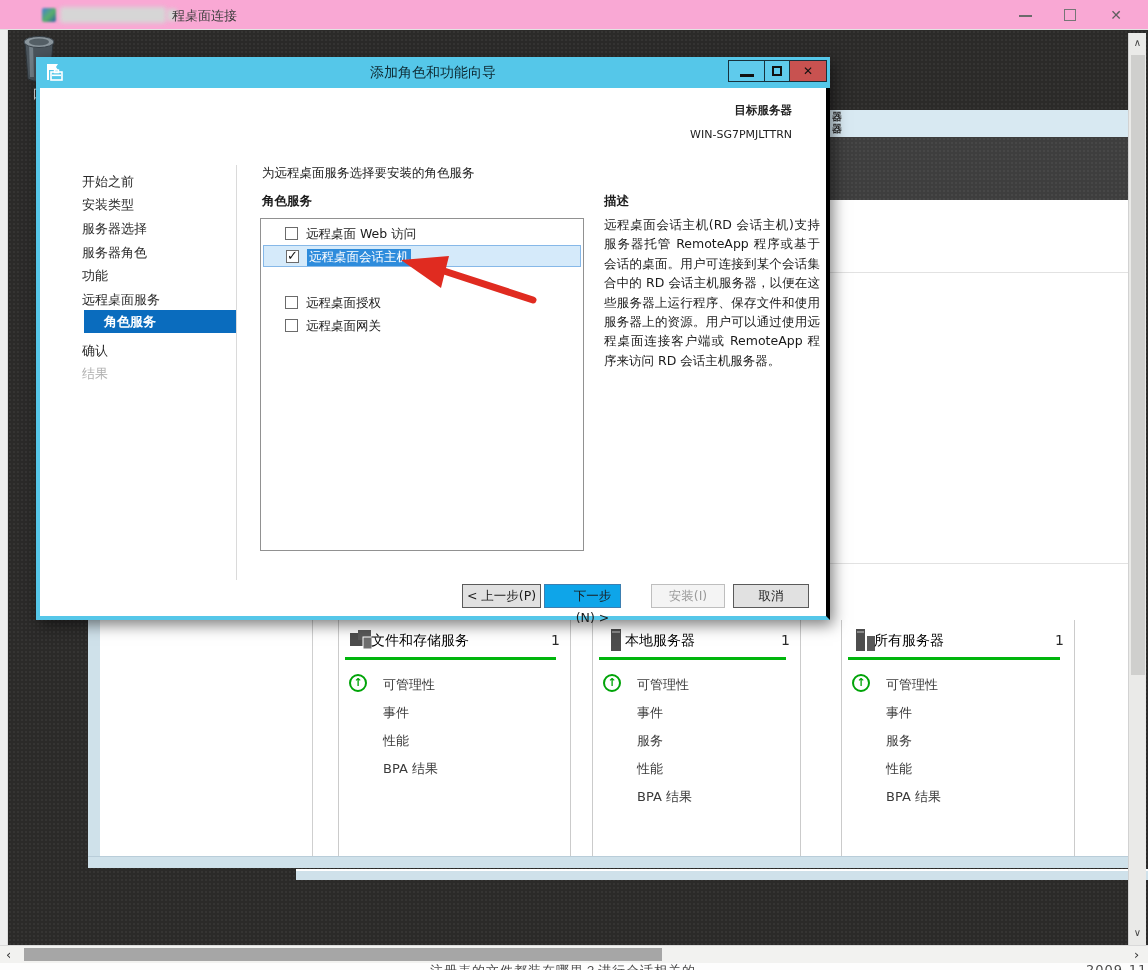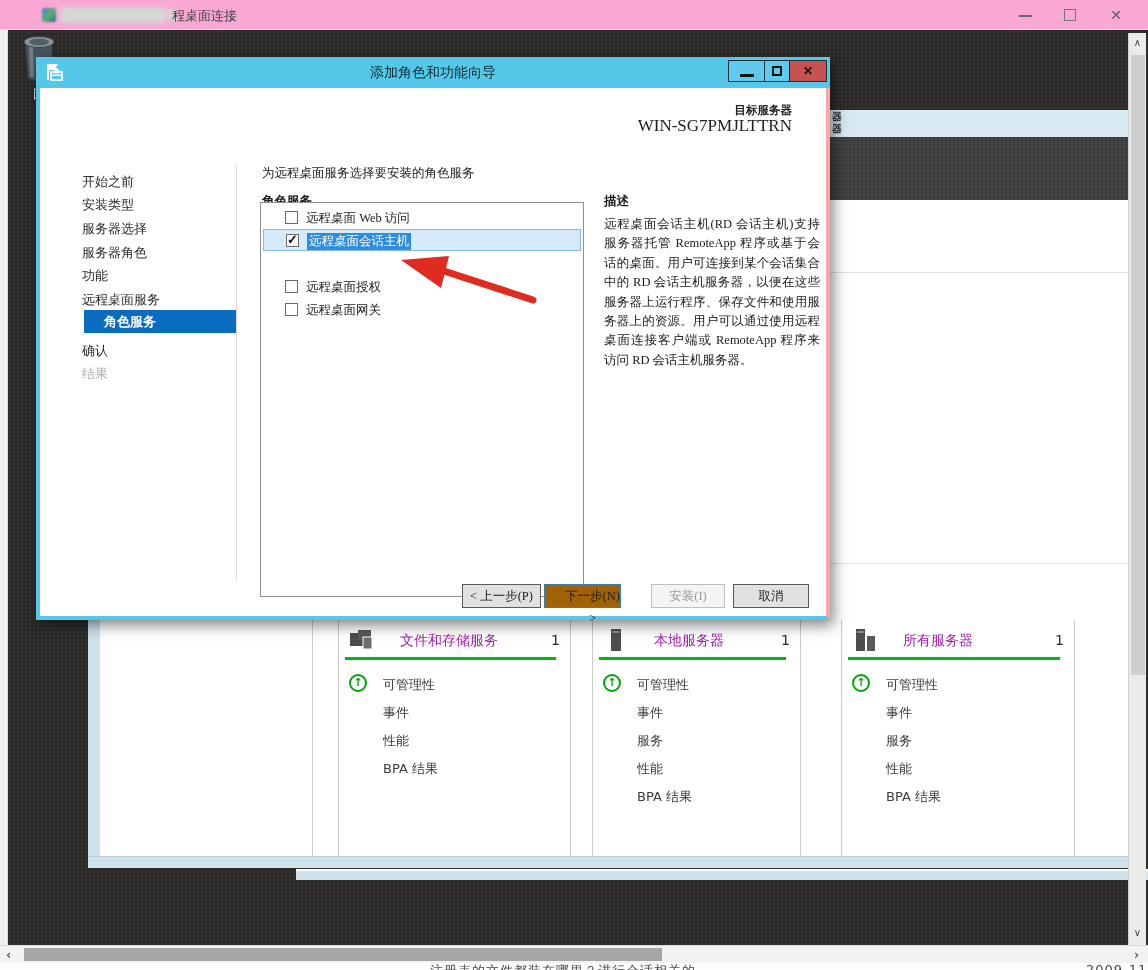--- a/index.html
+++ b/index.html
@@ -28,67 +28,67 @@
                  background-image:radial-gradient(#474747 1px, transparent 1px); background-size:4px 4px; z-index:2; }
   .sm-white-right { position:absolute; left:830px; top:200px; width:298px; height:668px; background:#ffffff; z-index:2; }
   .sm-line { position:absolute; left:0; width:100%; height:1px; background:#e2e2e2; }
   .sm-main { position:absolute; left:88px; top:620px; width:1040px; height:248px; background:#ffffff; z-index:2; }
   .sm-frame-left { position:absolute; left:0; top:0; width:12px; height:248px; background:#cfe1ea; }
   .sm-frame-bottom { position:absolute; left:0; top:236px; width:1040px; height:12px; background:#cfe1ea; border-top:1px solid #b9cdd9; }
   .sm-strip2 { position:absolute; left:296px; top:869px; width:852px; height:11px; background:#cfe1ea; border-top:2px solid #ffffff; z-index:2; }
   .vline312 { position:absolute; left:312px; top:620px; width:1px; height:236px; background:#cfcfcf; z-index:3; }
 
   .tile { position:absolute; top:620px; height:236px; border-left:1px solid #cbcbcb; border-right:1px solid #cbcbcb; z-index:3; }
-  .tile-title { position:absolute; left:61px; top:12px; font-size:14px; color:#a21caf; }
+  .tile-title { position:absolute; left:32px; top:12px; font-size:14px; color:#000000; }
   .tile-count { position:absolute; right:10px; top:12px; font-size:14px; color:#2b2b2b; }
   .tile-icon { position:absolute; left:10px; top:8px; }
   .tile-rule { position:absolute; left:6px; right:14px; top:37px; height:3px; background:#00b50c; }
   .tile-item { position:absolute; left:44px; font-size:13px; color:#3b3b3b; cursor:default; }
   .status-icon { position:absolute; left:10px; width:18px; height:18px; border:2px solid #00a408; border-radius:50%;
                  color:#00a408; font-size:11px; font-weight:bold; text-align:center; line-height:14px; }
 
   
   .wizard { position:absolute; left:36px; top:57px; width:794px; height:563px; background:#ffffff;
-            border-left:4px solid #55c7e9; border-right:4px solid #fca5a5; border-bottom:4px solid #55c7e9;
-            box-shadow:3px 5px 14px rgba(0,0,0,0.5); z-index:10;font-family:Liberation Serif, serif; }
+            border-left:4px solid #55c7e9; border-right:4px solid #000000; border-bottom:4px solid #55c7e9;
+            box-shadow:3px 5px 14px rgba(0,0,0,0.5); z-index:10; }
   .wiz-titlebar { position:absolute; left:-4px; top:0; width:794px; height:31px; background:#55c7e9; }
   .wiz-title { position:absolute; left:0; top:7px; width:100%; text-align:center; font-size:14px; color:#0e2a33; }
   .wiz-ctls { position:absolute; right:3px; top:3px; height:22px; display:flex; }
   .wiz-btnbox { width:37px; height:22px; border:1px solid #17323d; background:#5fcbec; position:relative; margin-left:-1px; }
   .wiz-btnbox.max { width:26px; }
   .wiz-btnbox.close { width:38px; background:#c85250; text-align:center; font-size:12px; font-weight:bold; color:#111; line-height:21px; }
   .wiz-min-glyph { position:absolute; left:11px; top:13px; width:14px; height:3px; background:#111; }
   .wiz-max-glyph { position:absolute; left:7px; top:5px; width:10px; height:10px; border:2px solid #111; }
   .wiz-heading { position:absolute; left:16px; top:33px; font-size:26px; color:#2f7fa4; letter-spacing:1px; }
   .wiz-target { position:absolute; right:34px; top:46px; text-align:right; line-height:15px; }
   .wiz-target .lbl { font-size:11.5px; font-weight:bold; color:#222; }
-  .wiz-target .val { font-size:17px; color:#222; }
+  .wiz-target .val { font-size:11px; color:#222;margin-top:9px; }
 
   .nav-item { position:absolute; left:42px; font-size:13px; color:#2a2a2a; cursor:default; }
   .nav-item.disabled { color:#b0b0b0; }
   .nav-selected { position:absolute; left:44px; top:253px; width:152px; height:23px; background:#0a6cbe;
                   color:#ffffff; font-size:13px; font-weight:bold; line-height:23px; padding-left:20px; cursor:default; }
   .nav-sep { position:absolute; left:196px; top:108px; width:1px; height:415px; background:#dadada; }
 
   .wiz-instruction { position:absolute; left:222px; top:108px; font-size:12.5px; color:#1a1a1a; }
   .wiz-listlabel { position:absolute; left:222px; top:136px; font-size:12.5px; font-weight:bold; color:#1a1a1a; }
-  .listbox { position:absolute; left:220px; top:145px; width:324px; height:395px; border:1px solid #919191; background:#fff; }
+  .listbox { position:absolute; left:220px; top:161px; width:324px; height:333px; border:1px solid #919191; background:#fff; }
   .role-row { position:absolute; left:2px; right:2px; height:23px; }
   .role-row.selected { background:#d5eafa; border:1px solid #86b8e8; height:22px; }
   .cbx { position:absolute; left:22px; top:4px; width:13px; height:13px; border:1px solid #6b6b6b; background:#fff; }
   .cbx .ck { position:absolute; left:0; top:-3px; font-size:13px; font-weight:bold; color:#111; }
   .role-label { position:absolute; left:43px; top:3px; font-size:12.5px; color:#1a1a1a; white-space:nowrap; }
   .role-label.hl { background:#2e8cdc; color:#ffffff; padding:0 2px; }
 
   .desc-label { position:absolute; left:564px; top:136px; font-size:12.5px; font-weight:bold; color:#1a1a1a; }
   .desc-body { position:absolute; left:564px; top:158px; width:216px; font-size:12.5px; line-height:19.4px; color:#1a1a1a; text-align:justify; }
 
   .wiz-footer-btn { position:absolute; top:527px; height:24px; font-size:12.5px; text-align:center; line-height:22px;
                     background:#e1e1e1; border:1px solid #5a5a5a; color:#1a1a1a; cursor:default; }
-  .wiz-footer-btn.default { background:#a16207; border:1px solid #3c7fb1;padding-left:20px; }
+  .wiz-footer-btn.default { background:#0ea5e9; border:1px solid #3c7fb1;padding-left:20px; }
   .wiz-footer-btn.disabled { background:#f4f4f4; border:1px solid #bebebe; color:#9b9b9b; }
 
   .arrow-svg { position:absolute; left:0; top:0; pointer-events:none; z-index:30; }
 
   
   .bin { position:absolute; left:20px; top:33px; z-index:2; }
   .bin-label { position:absolute; left:22px; top:86px; width:34px; text-align:center; font-size:12px; color:#f0f0f0; z-index:2; }
 
   
   .v-scroll { position:absolute; left:1128px; top:33px; width:18px; height:912px; background:#eaeae8; border-left:1px solid #d2d2d2; z-index:40; }

